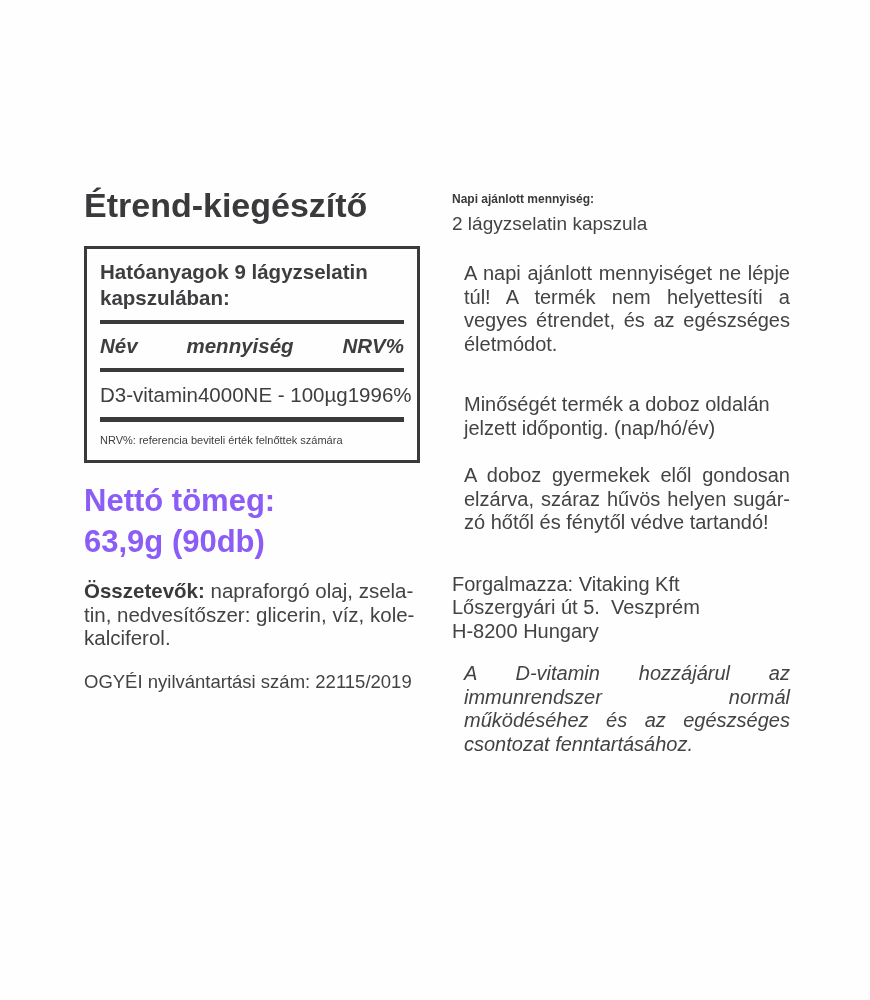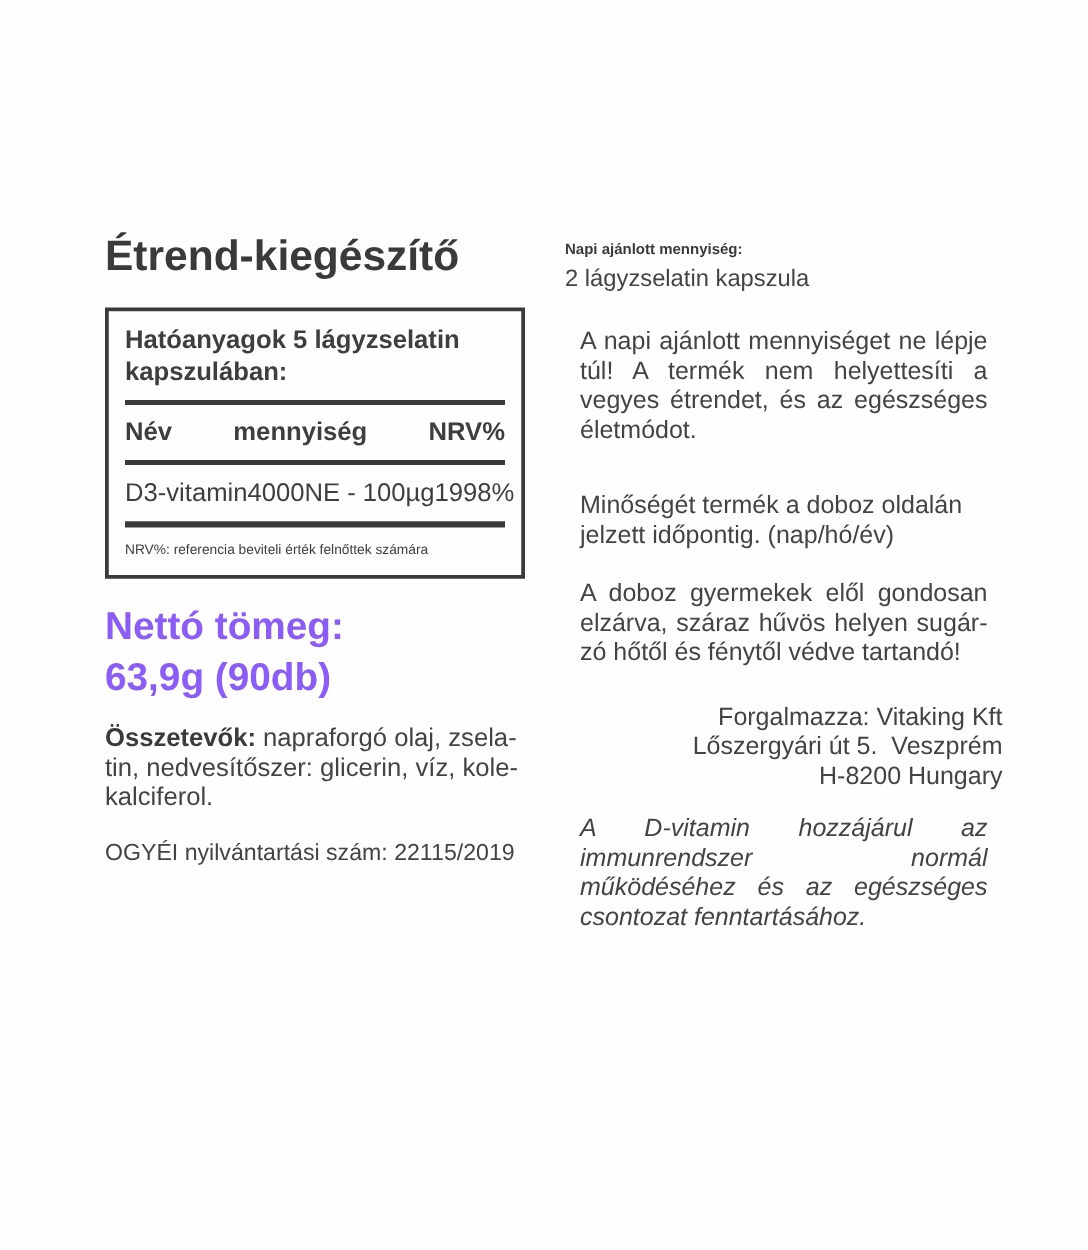--- a/index.html
+++ b/index.html
@@ -54,20 +54,21 @@
   .supp-table .rule.thick {
     height: 5px;
   }
   .supp-table .col-row {
     display: flex;
     justify-content: space-between;
     align-items: center;
     font-size: 20.5px;
     font-weight: bold;
     line-height: 26px;
+    font-style: italic;
   }
   .supp-table .data-row {
     display: flex;
     justify-content: space-between;
     align-items: baseline;
     font-size: 20.5px;
     line-height: 27px;
     white-space: nowrap;
   }
   .supp-table .footnote {
@@ -122,55 +123,55 @@
     line-height: 23.5px;
   }
   .right-col p {
     margin: 12px;
     text-align: justify;
   }
   .p-warning  { margin-top: 27px !important; }
   .p-quality  { margin-top: 37px !important; text-align: left !important; }
   .p-storage  { margin-top: 24px !important; }
   .distributor {
-    margin-top: 28px;
+    margin-top: 38px;
     white-space: pre-line;
     line-height: 23.5px;
-    text-align: right;
+    text-align: left;
   }
   .claim {
     margin-top: 19px !important;
     font-style: italic;
     line-height: 23.5px;
   }
 </style>
 </head>
 <body>
 
 <div class="page">
 
   <div class="left-col">
 
     <div class="product-title">
       <div>Étrend-kiegészítő</div>
     </div>
 
     <div class="supp-table">
-      <div class="tbl-title">Hatóanyagok 5 lágyzselatin kapszulában:</div>
+      <div class="tbl-title">Hatóanyagok 9 lágyzselatin kapszulában:</div>
       <div class="rule"></div>
       <div class="col-row">
         <span>Név</span>
         <span>mennyiség</span>
         <span>NRV%</span>
       </div>
       <div class="rule"></div>
       <div class="data-row">
         <span>D3-vitamin</span>
         <span>4000NE - 100µg</span>
-        <span>1998%</span>
+        <span>1996%</span>
       </div>
       <div class="rule thick"></div>
       <div class="footnote">NRV%: referencia beviteli érték felnőttek számára</div>
     </div>
 
     <div class="net-weight">
       <div>Nettó tömeg:</div>
       <div>63,9g (90db)</div>
     </div>
 

